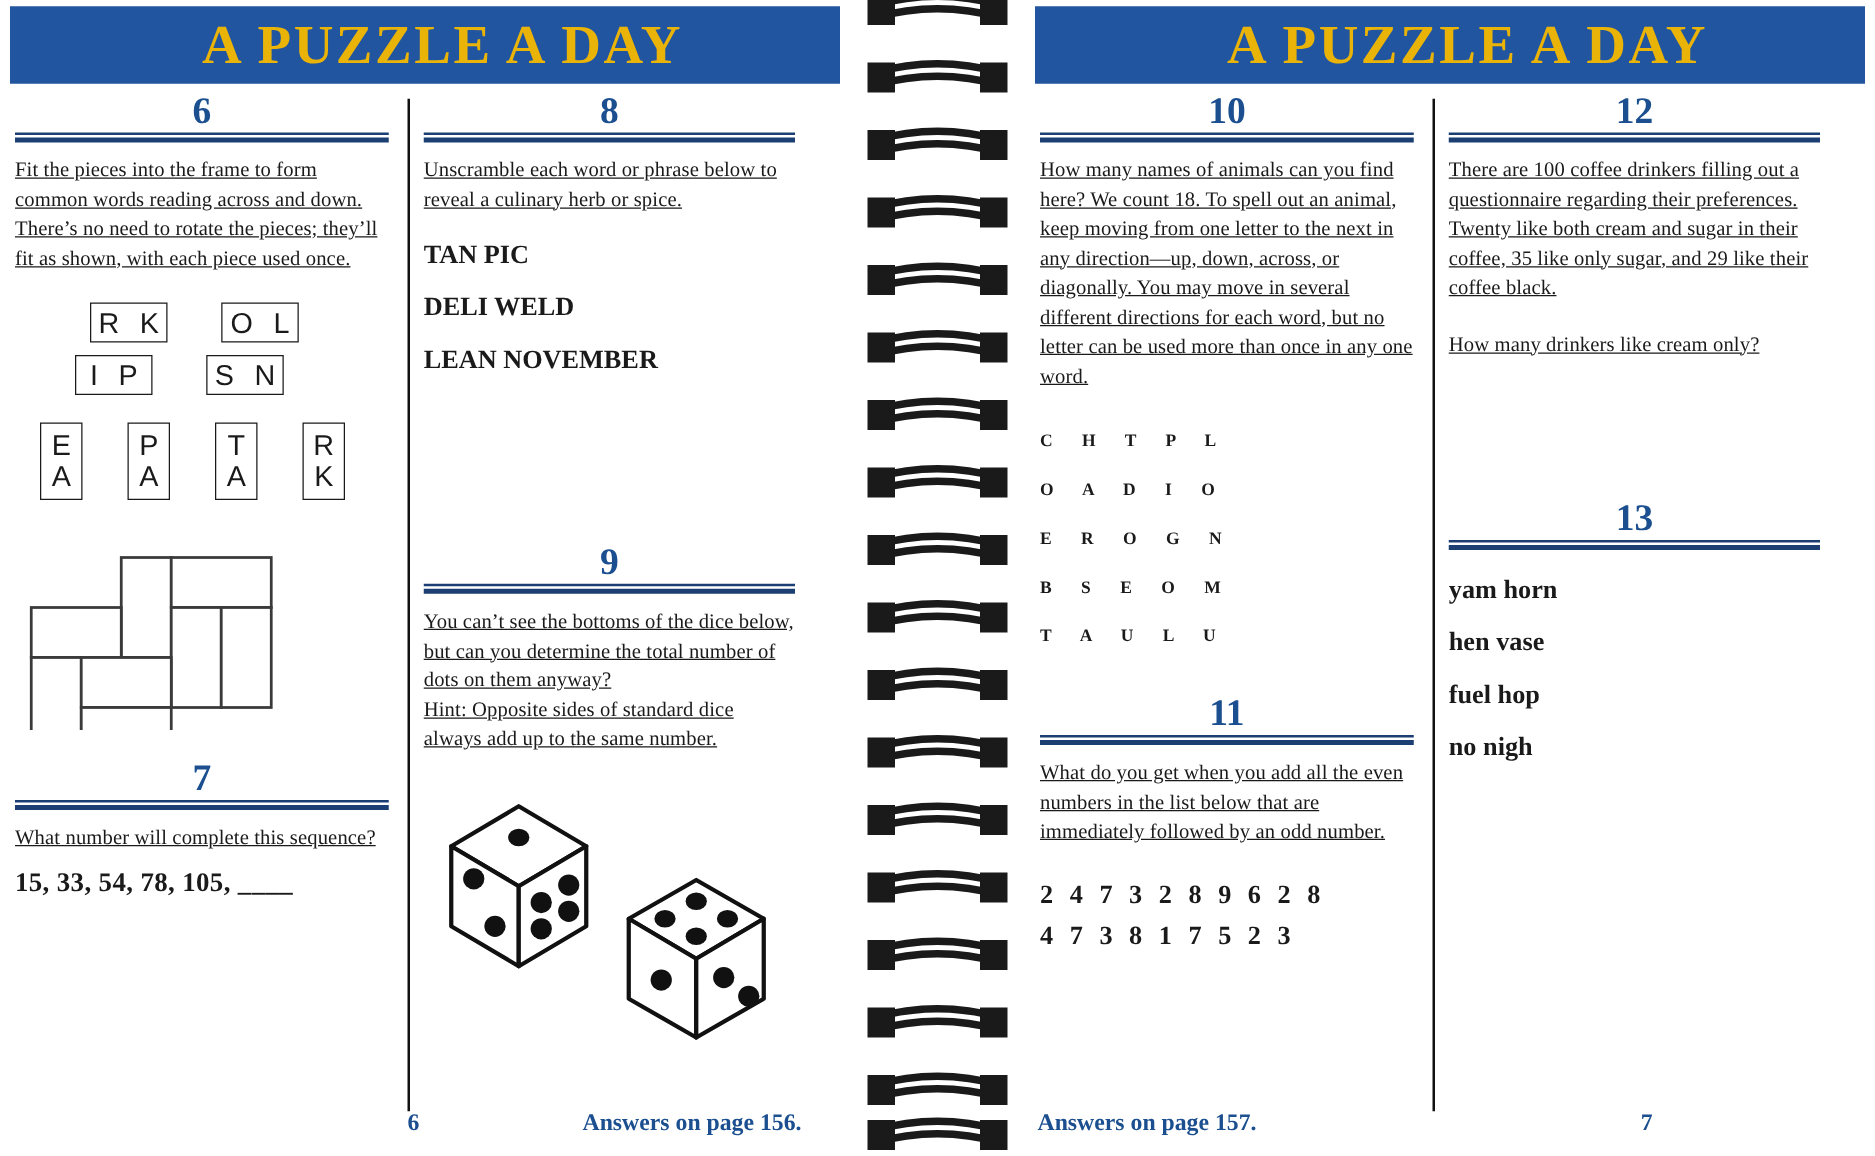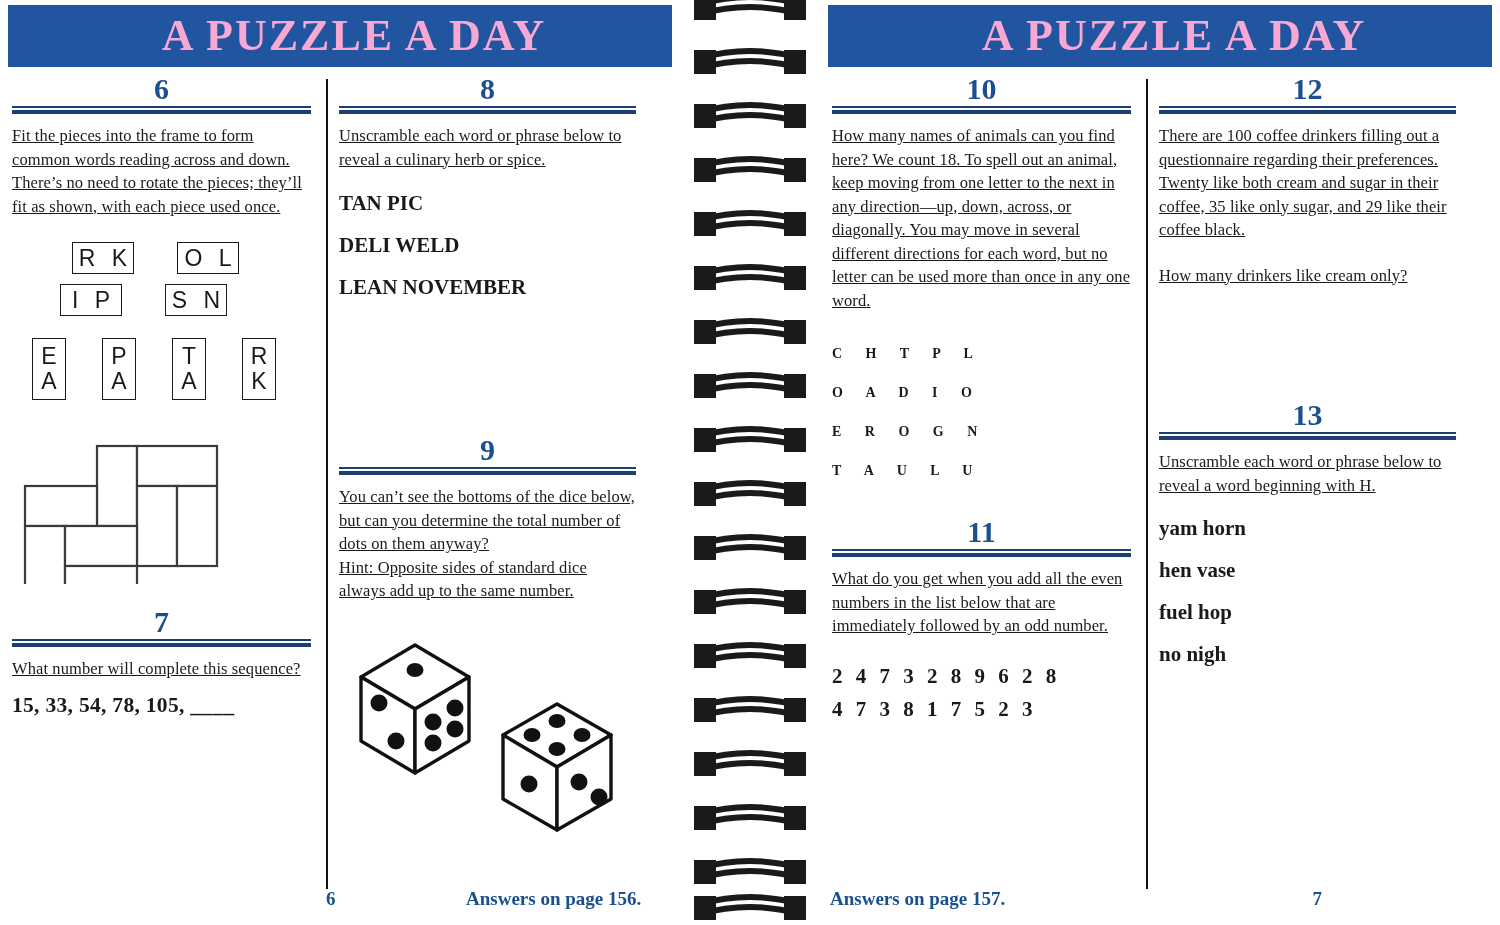--- a/index.html
+++ b/index.html
@@ -23,21 +23,21 @@
   .gutter { width: 140px; height: 925px; position: relative; background: #fff; }
 
   
   .banner {
     height: 62px;
     background: #22559f;
     display: flex; align-items: center; justify-content: center;
     margin: 5px 8px 0 8px;
   }
   .banner-title {
-    color: #f9a8d4;
+    color: #eab308;
     font-size: 44px;
     font-weight: bold;
     letter-spacing: 2px;
     line-height: 1;
     font-family: "Liberation Serif","DejaVu Serif",serif;
     margin-left: 28px;
   }
 
   
   .cols { display: flex; position: relative; height: 858px; padding-top: 6px; }
@@ -440,20 +440,21 @@
 
         <div class="pz">
           <div class="pz-num">10</div>
           <div class="rule"></div>
           <div class="body-text">How many names of animals can you find here? We count 18. To spell out an animal, keep moving from one letter to the next in any direction—up, down, across, or diagonally. You may move in several different directions for each word, but no letter can be used more than once in any one word.</div>
 
           <div class="lgrid">
             <div class="lgrid-row">C H T P L</div>
             <div class="lgrid-row">O A D I O</div>
             <div class="lgrid-row">E R O G N</div>
+            <div class="lgrid-row">B S E O M</div>
             <div class="lgrid-row">T A U L U</div>
           </div>
         </div>
 
         <div class="pz" style="margin-top:26px;">
           <div class="pz-num">11</div>
           <div class="rule"></div>
           <div class="body-text">What do you get when you add all the even numbers in the list below that are immediately followed by an odd number.</div>
           <div class="numlist">
             <div class="numlist-row">2 4 7 3 2 8 9 6 2 8</div>
@@ -468,21 +469,20 @@
         <div class="pz">
           <div class="pz-num">12</div>
           <div class="rule"></div>
           <div class="body-text">There are 100 coffee drinkers filling out a questionnaire regarding their preferences. Twenty like both cream and sugar in their coffee, 35 like only sugar, and 29 like their coffee black.</div>
           <div class="body-text" style="margin-top:22px;">How many drinkers like cream only?</div>
         </div>
 
         <div class="pz" style="margin-top:112px;">
           <div class="pz-num">13</div>
           <div class="rule"></div>
-          <div class="body-text">Unscramble each word or phrase below to reveal a word beginning with H.</div>
           <div class="bold-lower">yam horn</div>
           <div class="bold-lower">hen vase</div>
           <div class="bold-lower">fuel hop</div>
           <div class="bold-lower">no nigh</div>
         </div>
 
       </div>
     </div>
 
     <div class="footer right">

